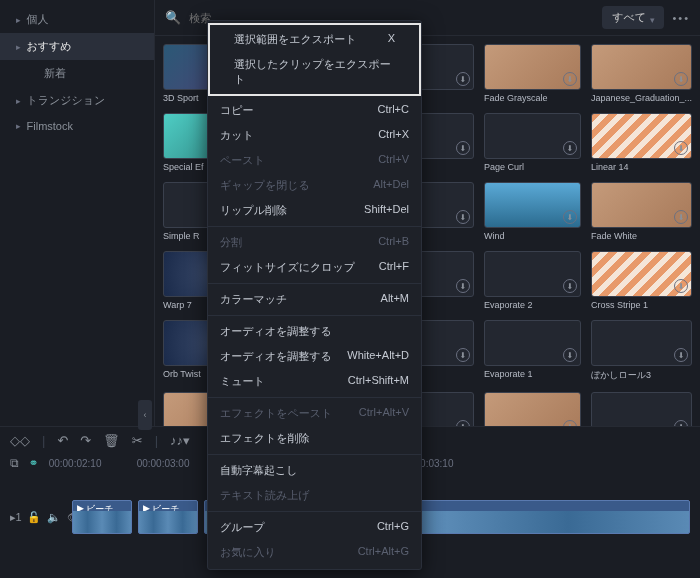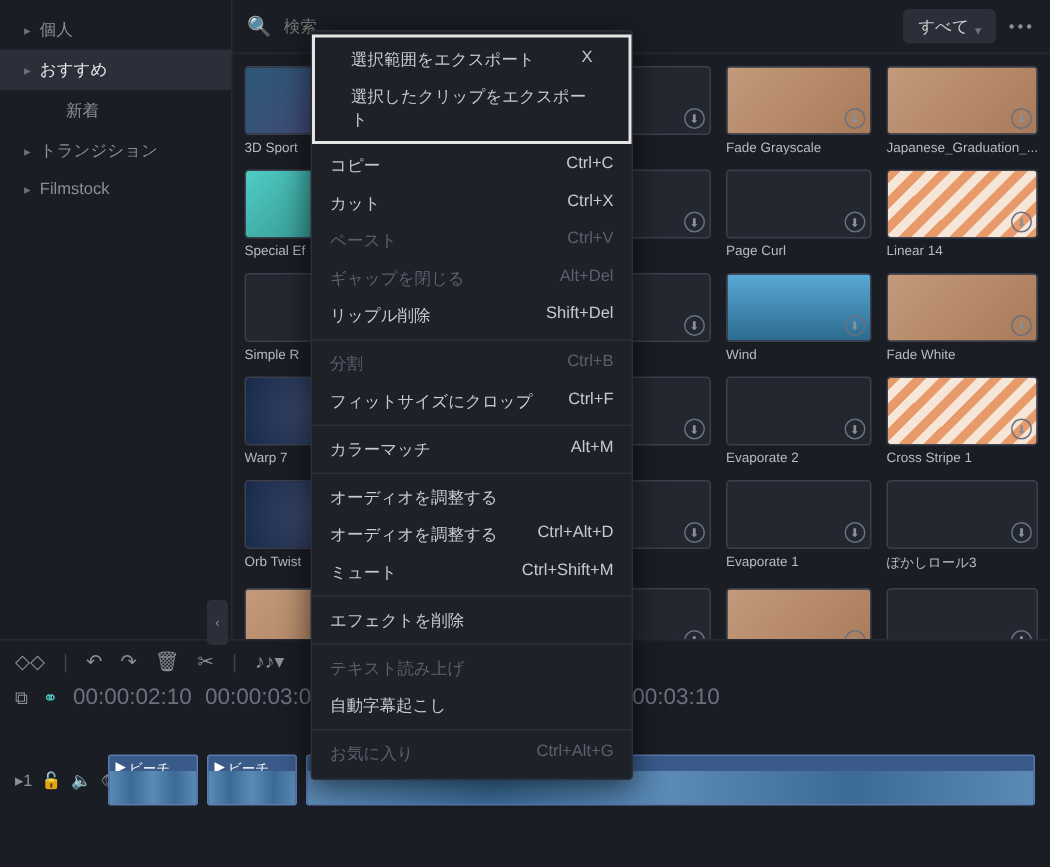--- a/index.html
+++ b/index.html
@@ -26,21 +26,21 @@
 .grad-blue { background:linear-gradient(135deg,#2b5876,#4e4376); }
 .grad-tan { background:linear-gradient(135deg,#c49a7a,#a87a5a); }
 .grad-cyan { background:linear-gradient(135deg,#4ecdc4,#2b7a78); }
 .grad-stripe { background:repeating-linear-gradient(135deg,#e89a6a,#e89a6a 6px,#f5e6d8 6px,#f5e6d8 12px); }
 .grad-dark { background:#232730; }
 .grad-wave { background:linear-gradient(180deg,#5aa9d6,#2b6b8f); }
 .grad-swirl { background:radial-gradient(circle,#3a4a6a,#1a2a4a); }
 .timeline { height:160px; background:#1a1d24; border-top:1px solid #262a33; display:flex; flex-direction:column; }
 .tl-tools { display:flex; align-items:center; padding:6px 10px; gap:12px; color:#8a9099; font-size:13px; }
 .tl-tools span { cursor:pointer; }
-.tl-ruler { display:flex; padding:4px 70px 4px 70px; gap:4px; font-size:15px; color:#6a7080; }
+.tl-ruler { display:flex; padding:4px 70px 4px 70px; gap:4px; font-size:10px; color:#6a7080; }
 .tl-ruler span { width:84px; }
 .tl-link { display:flex; align-items:center; gap:10px; padding:2px 10px 6px; color:#4ecdc4; font-size:12px; }
 .tl-track { display:flex; align-items:center; padding:4px 10px; gap:6px; }
 .track-ctrl { display:flex; gap:6px; color:#8a9099; font-size:11px; width:56px; }
 .clip { height:34px; background:#3a5a8a; border:1px solid #5a7ab0; border-radius:2px; display:flex; align-items:flex-start; padding:2px 4px; font-size:9px; color:#fff; gap:2px; position:relative; overflow:hidden; }
 .clip::after { content:""; position:absolute; bottom:0; left:0; right:0; height:22px; background:linear-gradient(90deg,#5a8ab5,#3a6a95,#5a8ab5,#3a6a95,#5a8ab5); }
 .clip .play { font-size:9px; }
 .context { position:absolute; left:207px; top:20px; width:215px; background:#1e2128; border:1px solid #2a2f3a; border-radius:3px; box-shadow:0 4px 20px rgba(0,0,0,.6); z-index:100; font-size:11px; padding:4px 0; }
 .ctx-item { padding:5px 12px; display:flex; justify-content:space-between; color:#c5cad3; cursor:pointer; }
 .ctx-item.disabled { color:#5a6070;justify-content:space-between; }
@@ -358,38 +358,46 @@
       <span>カラーマッチ</span>
       <span>Alt+M</span>
     </div>
     <div class="ctx-sep"></div>
     <div class="ctx-item">
       <span>オーディオを調整する</span>
       <span></span>
     </div>
     <div class="ctx-item">
       <span>オーディオを調整する</span>
-      <span>Ctrl+Alt+D</span>
+      <span>White+Alt+D</span>
     </div>
     <div class="ctx-item">
       <span>ミュート</span>
       <span>Ctrl+Shift+M</span>
     </div>
     <div class="ctx-sep"></div>
+    <div class="ctx-item disabled">
+      <span>エフェクトをペースト</span>
+      <span>Ctrl+Alt+V</span>
+    </div>
     <div class="ctx-item">
       <span>エフェクトを削除</span>
       <span></span>
     </div>
     <div class="ctx-sep"></div>
+    <div class="ctx-item">
+      <span>自動字幕起こし</span>
+      <span></span>
+    </div>
     <div class="ctx-item disabled">
       <span>テキスト読み上げ</span>
       <span></span>
     </div>
-    <div class="ctx-item">
-      <span>自動字幕起こし</span>
-      <span></span>
-    </div>
-    <div class="ctx-sep"></div>
+    <div class="ctx-sep"></div>
+    <div class="ctx-item">
+      <span>グループ</span>
+      <span>Ctrl+G</span>
+    </div>
     <div class="ctx-item disabled">
       <span>お気に入り</span>
       <span>Ctrl+Alt+G</span>
     </div>
   </div>
 
 </body></html>

